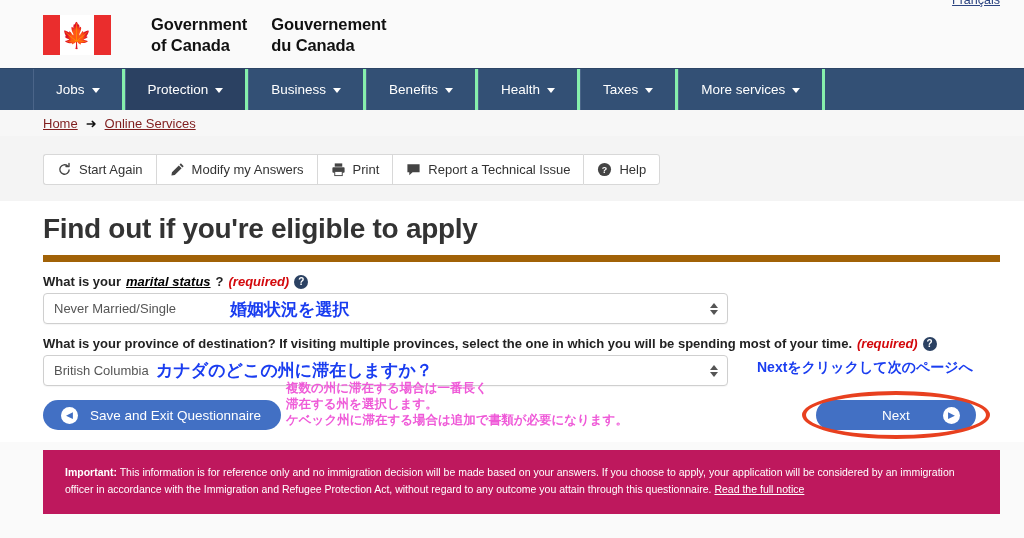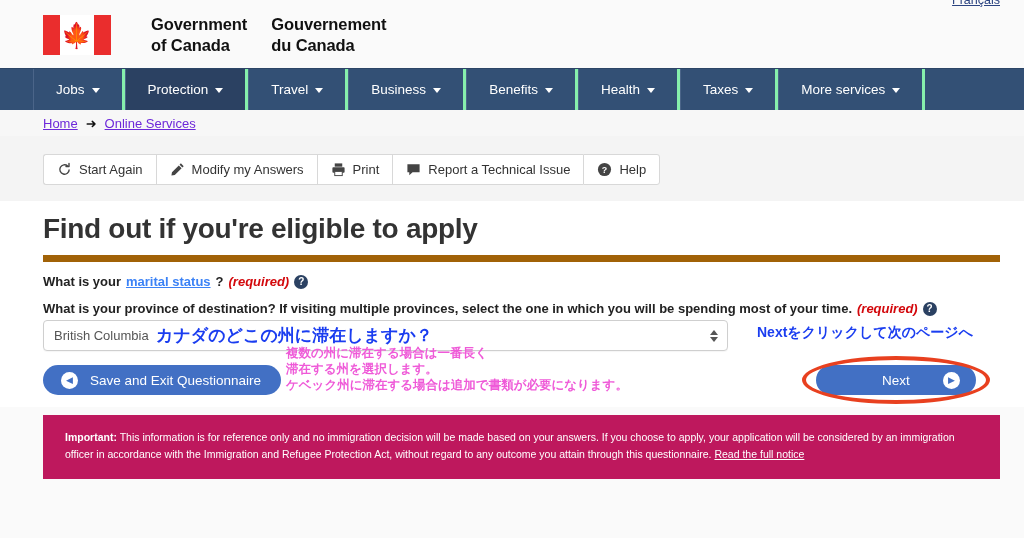--- a/index.html
+++ b/index.html
@@ -86,21 +86,21 @@
 
   
   .breadcrumb {
     height: 26px;
     display: flex; align-items: center;
     padding-left: 43px;
     gap: 8px;
     background: #f7f7f7;
     font-size: 13px;
   }
-  .breadcrumb a { color: #6d28d9; text-decoration: underline; }
+  .breadcrumb a { color: #7f1d1d; text-decoration: underline; }
   .breadcrumb .arrow { color: #111; font-size: 13px; }
 
   
   .toolbar-wrap {
     background: #f4f4f4;
     padding: 18px 0 16px 43px;
   }
   .toolbar { display: inline-flex; }
   .tb-btn {
     display: inline-flex; align-items: center; gap: 7px;
@@ -130,21 +130,21 @@
     letter-spacing: -0.3px;
   }
   .q-label {
     font-size: 13px;
     font-weight: bold;
     color: #222222;
     margin: 12px 0 4px 0;
     display: flex; align-items: center; gap: 5px;
     flex-wrap: nowrap;
   }
-  .q-label a { color: #3b82f6; text-decoration: underline; }
+  .q-label a { color: #000000; text-decoration: underline; font-style: italic; }
   .req { color: #d3080c; font-style: italic; font-weight: bold; }
   .help-dot {
     display: inline-flex; align-items: center; justify-content: center;
     width: 14px; height: 14px; border-radius: 50%;
     background: #2b4162; color: #ffffff;
     font-size: 10px; font-weight: bold; font-style: normal;
     line-height: 14px;
   }
   .select-box {
     position: relative;
@@ -267,24 +267,20 @@
 
     <div class="nav-item">
       <span>Jobs</span>
       <span class="caret"></span>
     </div>
     <div class="nav-item active">
       <span>Protection</span>
       <span class="caret"></span>
     </div>
     <div class="nav-item">
-      <span>Travel</span>
-      <span class="caret"></span>
-    </div>
-    <div class="nav-item">
       <span>Business</span>
       <span class="caret"></span>
     </div>
     <div class="nav-item">
       <span>Benefits</span>
       <span class="caret"></span>
     </div>
     <div class="nav-item">
       <span>Health</span>
       <span class="caret"></span>
@@ -365,20 +361,30 @@
     <h1 class="page-title">Find out if you're eligible to apply</h1>
 
     <div class="q-label">
       <span>What is your </span>
         <a href="#">marital status</a>
         <span>?</span>
       <span class="req">(required)</span>
       <span class="help-dot">?</span>
     </div>
 
+    <div style="position:relative;">
+      <div class="select-box select-1">
+        <span class="select-val">Never Married/Single</span>
+        <span class="sel-arrows">
+            <i class="up"></i>
+            <i class="dn"></i>
+          </span>
+      </div>
+      <span class="anno-blue" style="position:absolute; left:187px; top:5px;">婚姻状況を選択</span>
+    </div>
 
     <div class="q-label">
       <span>What is your province of destination? If visiting multiple provinces, select the one in which you will be spending most of your time.</span>
       <span class="req">(required)</span>
       <span class="help-dot">?</span>
     </div>
 
     <div style="position:relative;">
       <div class="select-box select-2">
         <span class="select-val">British Columbia</span>

